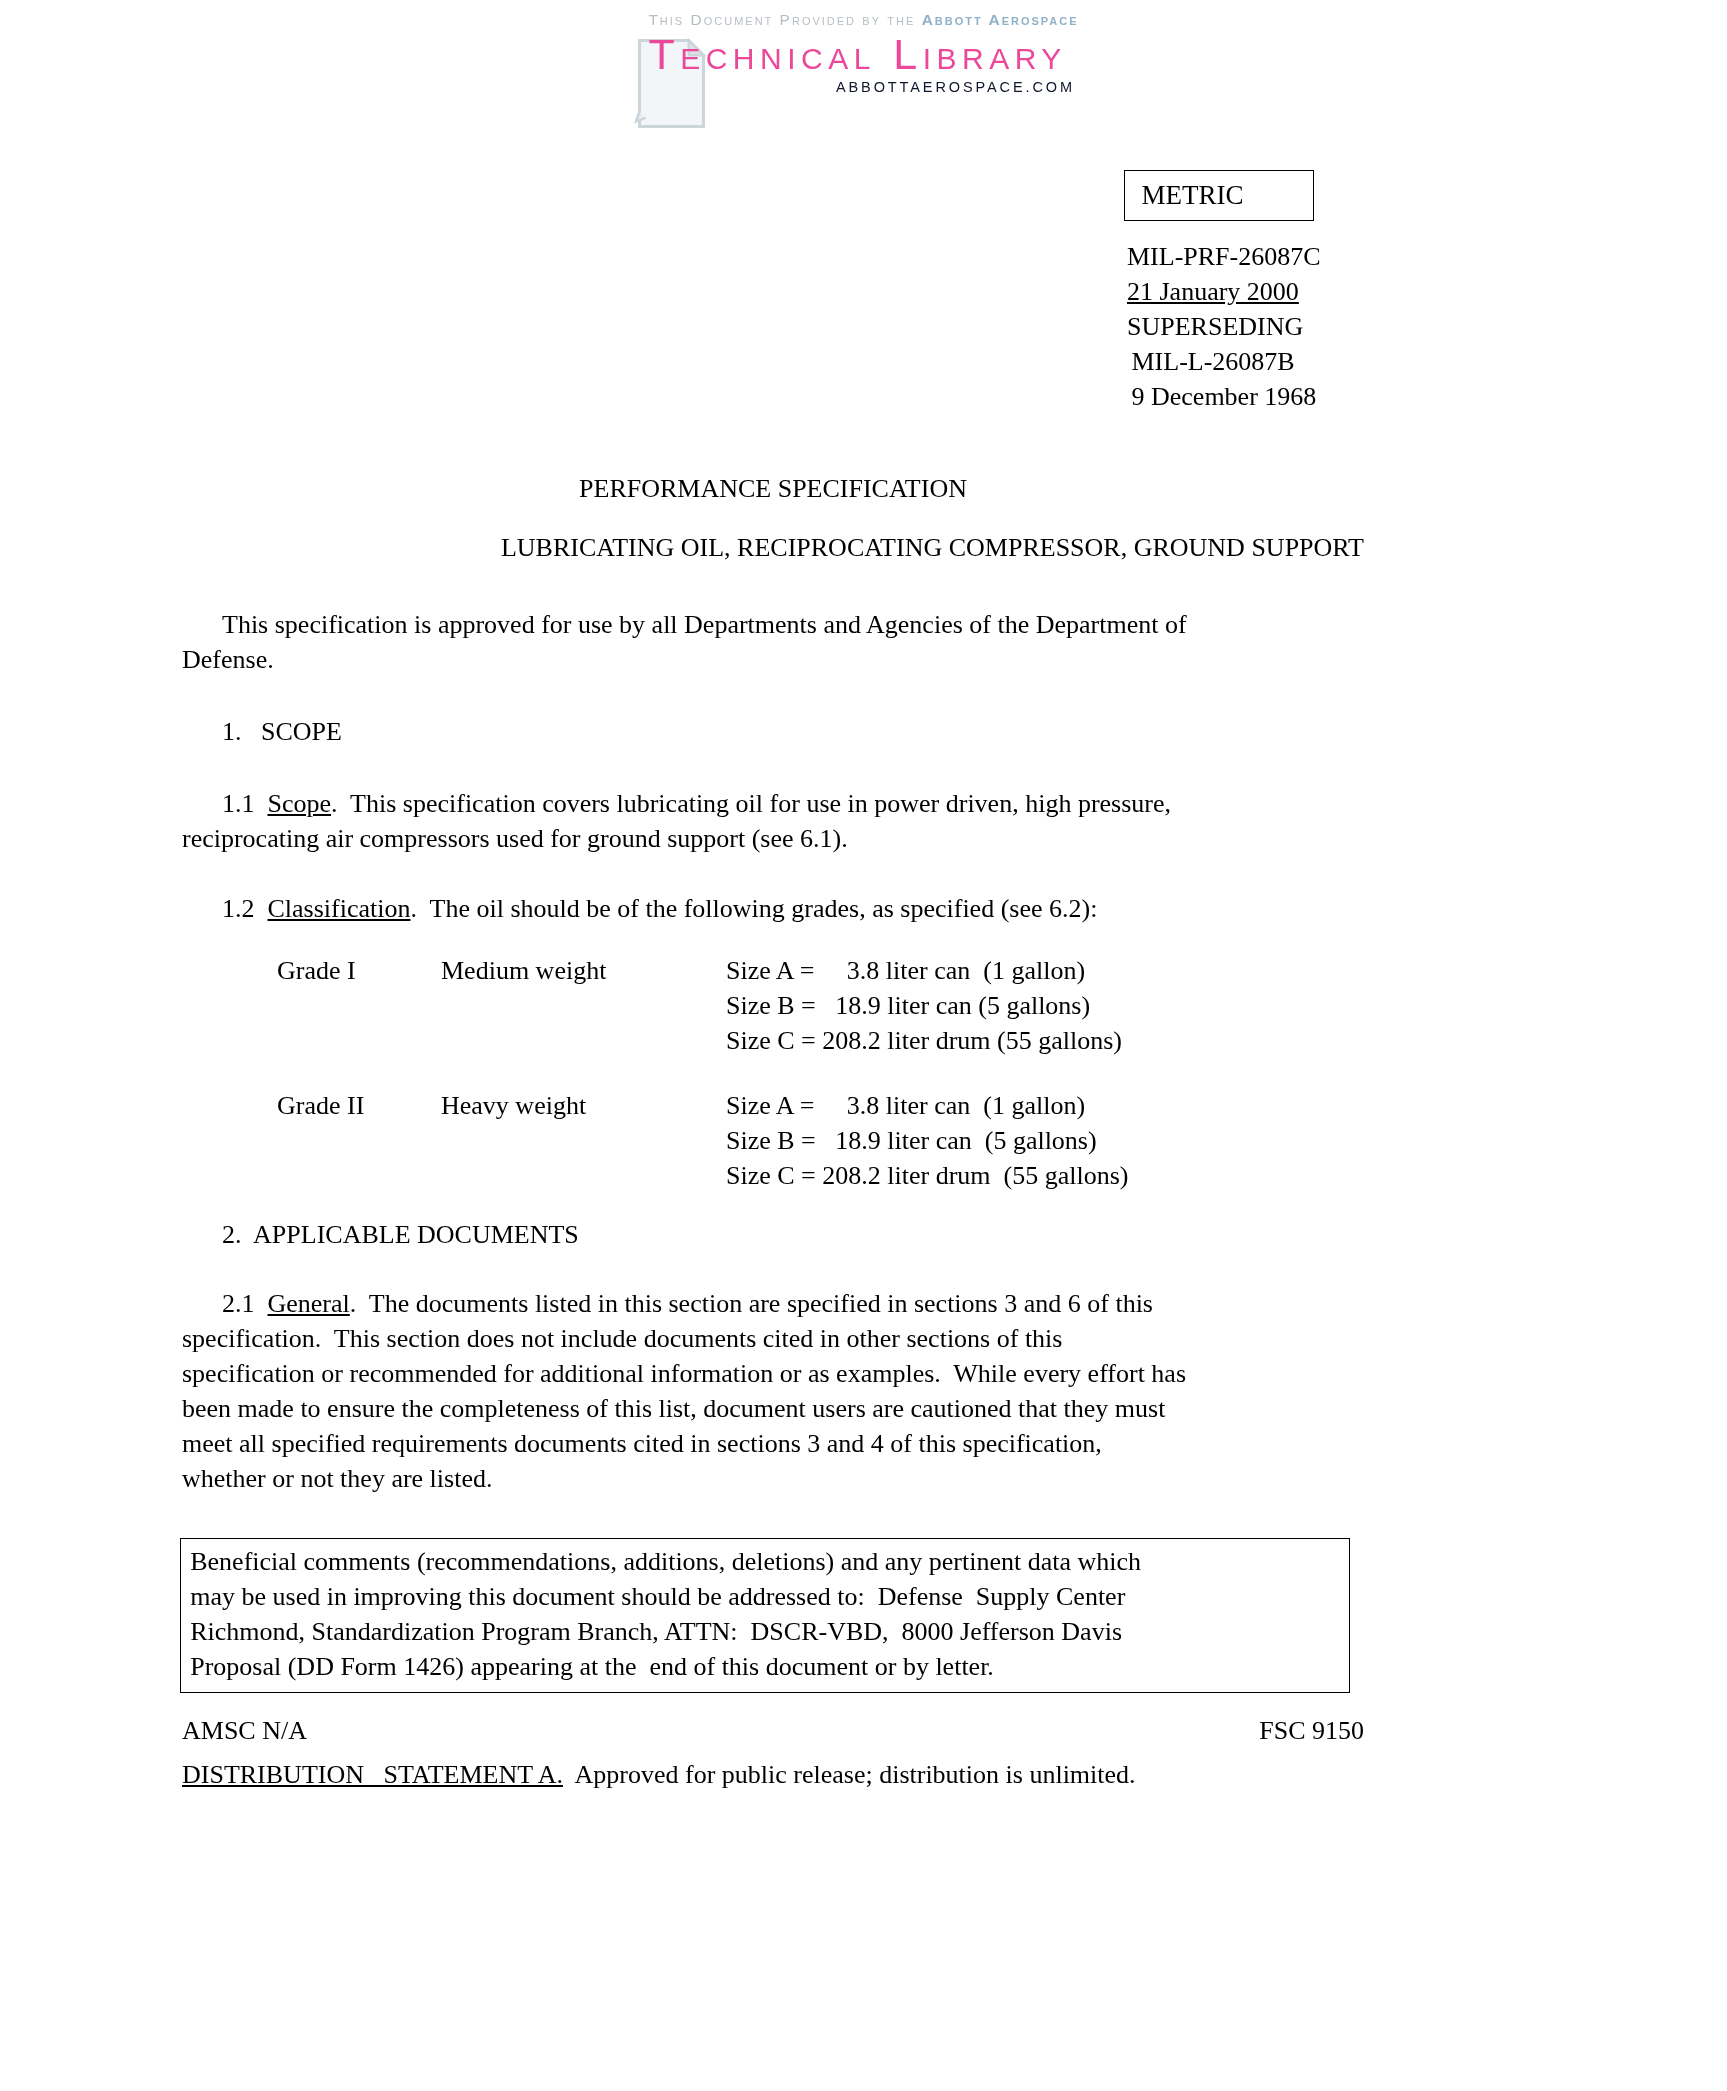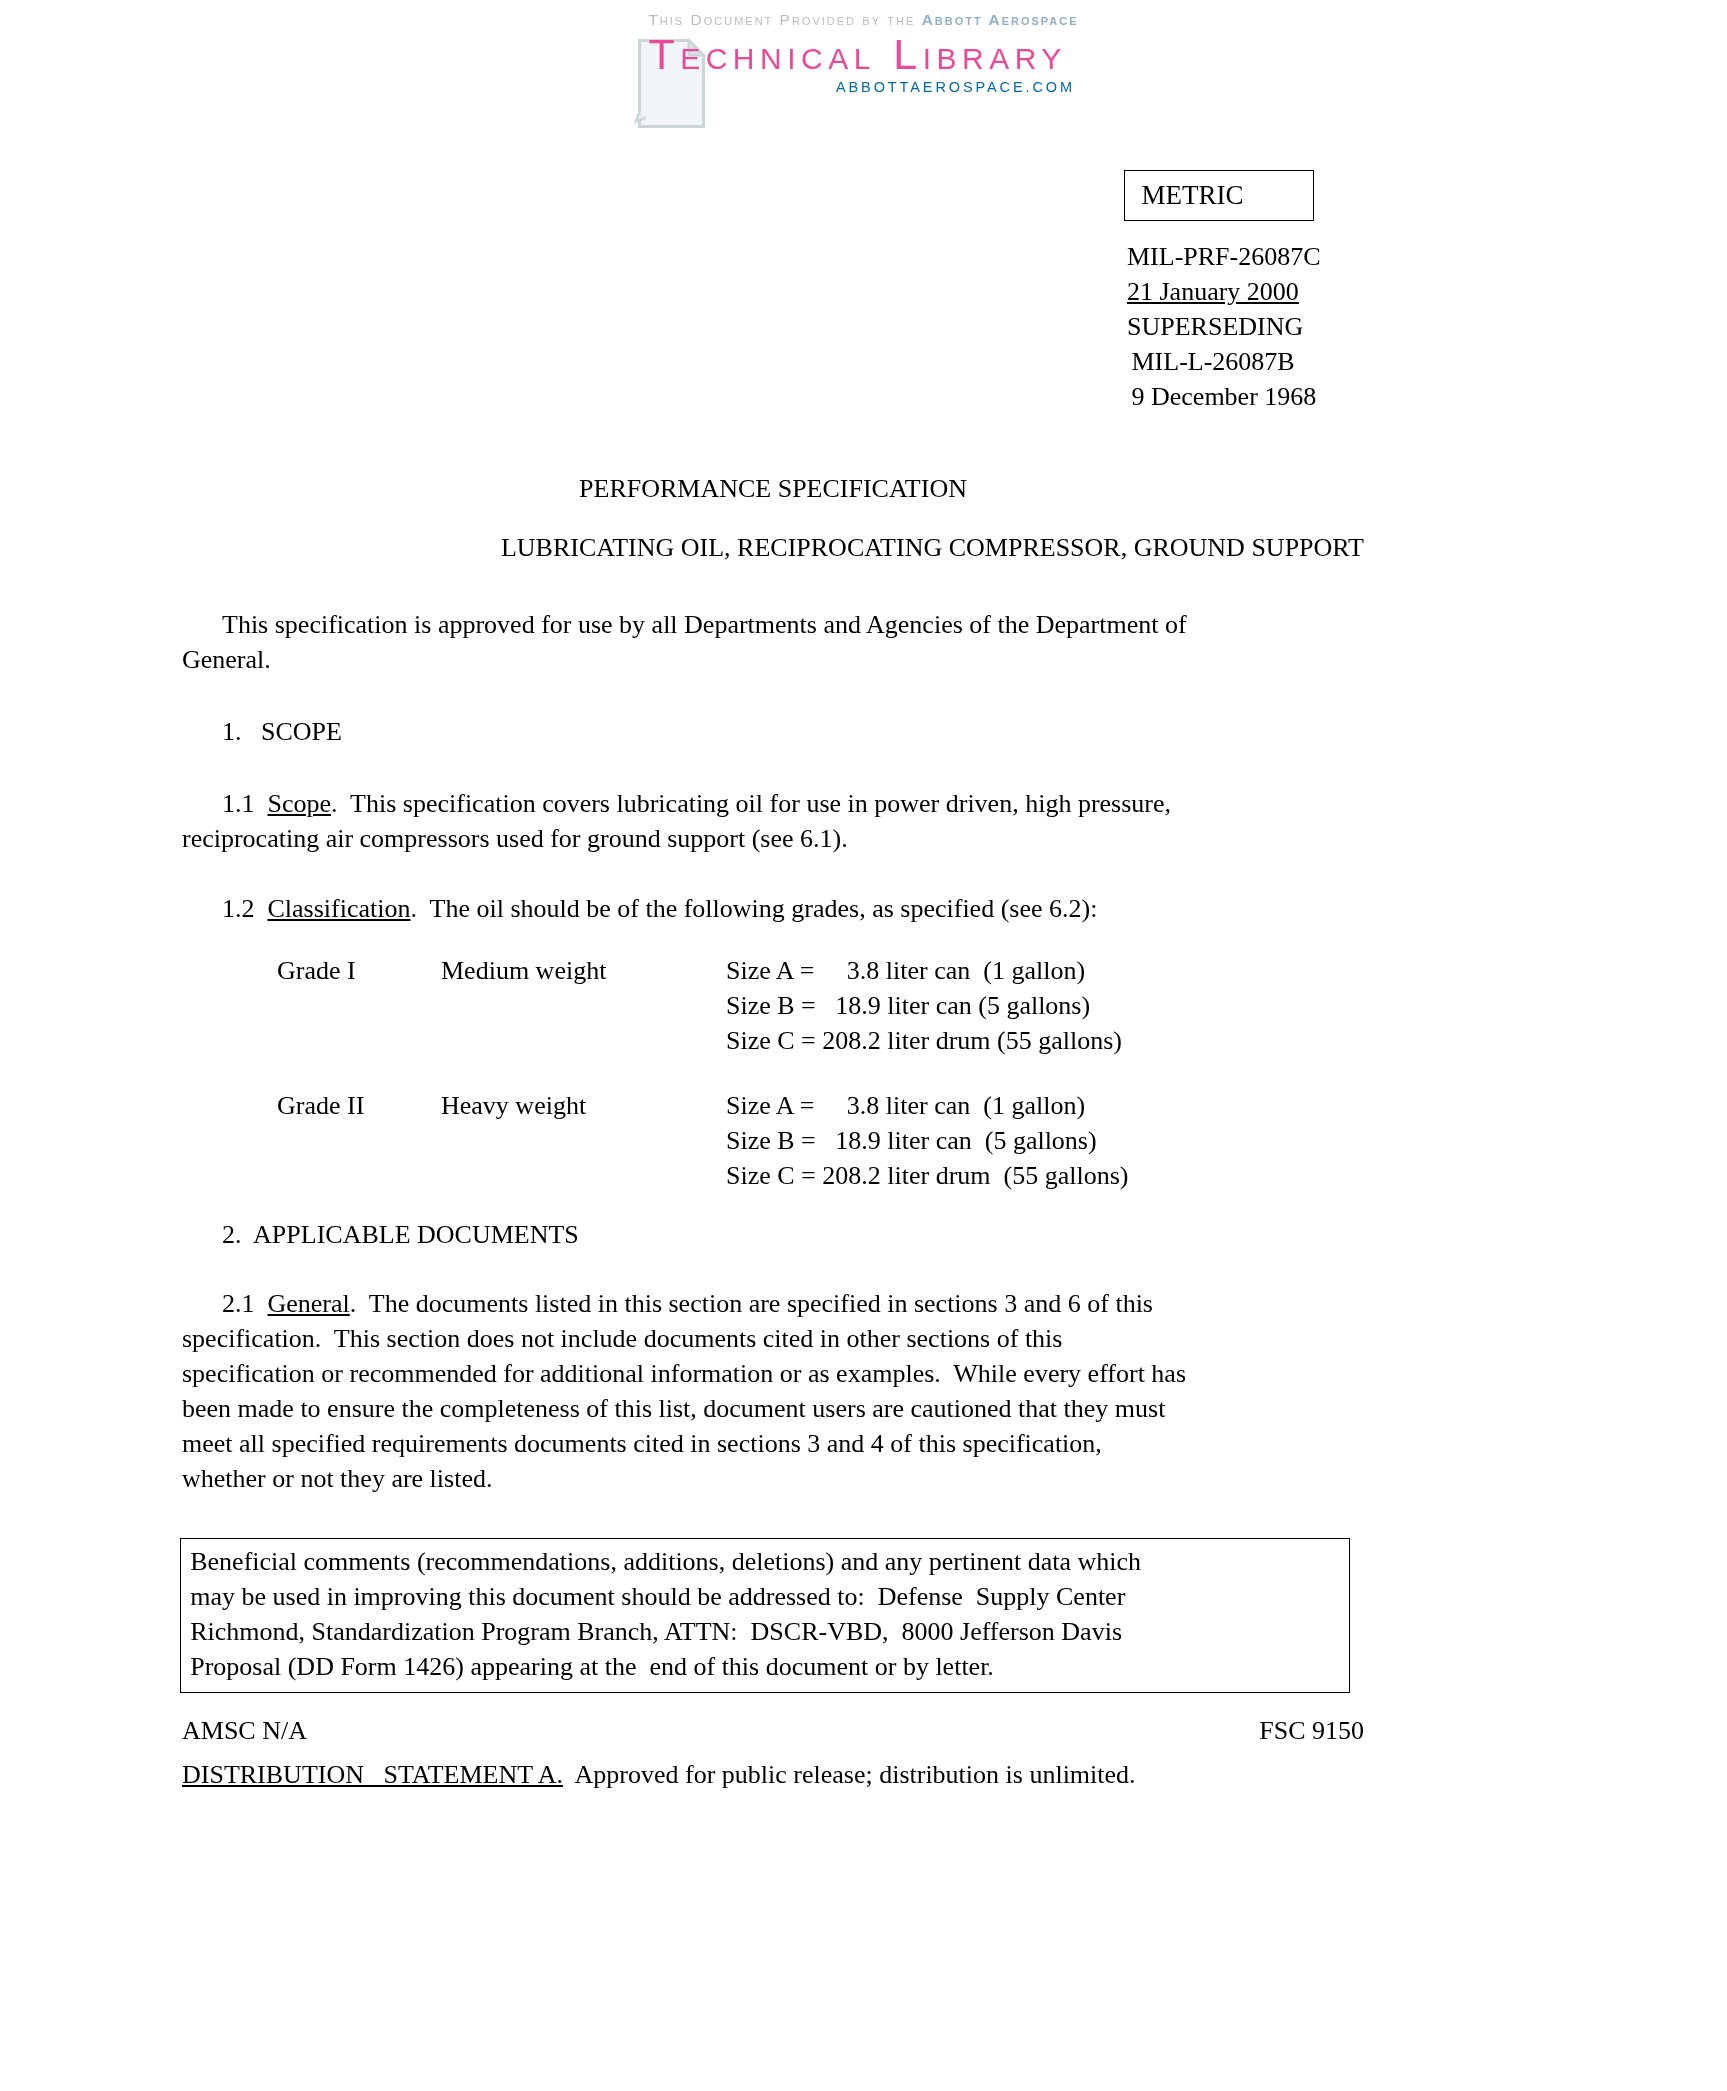--- a/index.html
+++ b/index.html
@@ -21,21 +21,21 @@
   }
   .doc-icon { position:absolute; left:-14.5px; top:27px; z-index:0; }
   .logo-lines { position:relative; z-index:1; }
   .logo-tagline { font-size:15.5px; letter-spacing:2px; font-variant:small-caps; }
   .logo-tagline .pfx { color:#b7bec3; }
   .logo-tagline .brand { color:#8fb1c7; font-weight:700; }
   .logo-title {
     font-size:43px; letter-spacing:5.5px; font-variant:small-caps;
     color:#ec4899; font-weight:400; margin-top:0.9px;
   }
-  .logo-url { font-size:14.5px; letter-spacing:2.9px; color:#0369a1; text-align:right; padding-right:3.6px; margin-top:0px; }
+  .logo-url { font-size:14.5px; letter-spacing:2.9px; color:#0f172a; text-align:right; padding-right:3.6px; margin-top:0px; }
 
   
   .metric-box {
     margin-left:1124px; margin-top:75px;
     width:190px; border:1.8px solid #000;
     padding:9px 0 9px 16.4px;
     font-size:27px; line-height:31px;
   }
   .header-block { margin-left:1127px; margin-top:18px; font-size:26px; line-height:35px; }
   .header-block .u { text-decoration:underline; }
@@ -98,21 +98,21 @@
     <div class="ind t">9 December 1968</div>
   </div>
 
   <div class="content">
 
     <div class="title1 t">PERFORMANCE SPECIFICATION</div>
     <div class="title2 t">LUBRICATING OIL, RECIPROCATING COMPRESSOR, GROUND SUPPORT</div>
 
     <div class="para-approval">
       <div class="indent1"><span class="t">This specification is approved for use by all Departments and Agencies of the Department of</span></div>
-      <div><span class="t">General.</span></div>
+      <div><span class="t">Defense.</span></div>
     </div>
 
     <div class="h-sec1"><span class="t">1.   SCOPE</span></div>
 
     <div class="p11">
       <div class="indent1"><span class="t">1.1  </span><span class="t u-head">Scope</span><span class="t">.  This specification covers lubricating oil for use in power driven, high pressure,</span></div>
       <div><span class="t">reciprocating air compressors used for ground support (see 6.1).</span></div>
     </div>
 
     <div class="p12"><span class="t">1.2  </span><span class="t u-head">Classification</span><span class="t">.  The oil should be of the following grades, as specified (see 6.2):</span></div>

